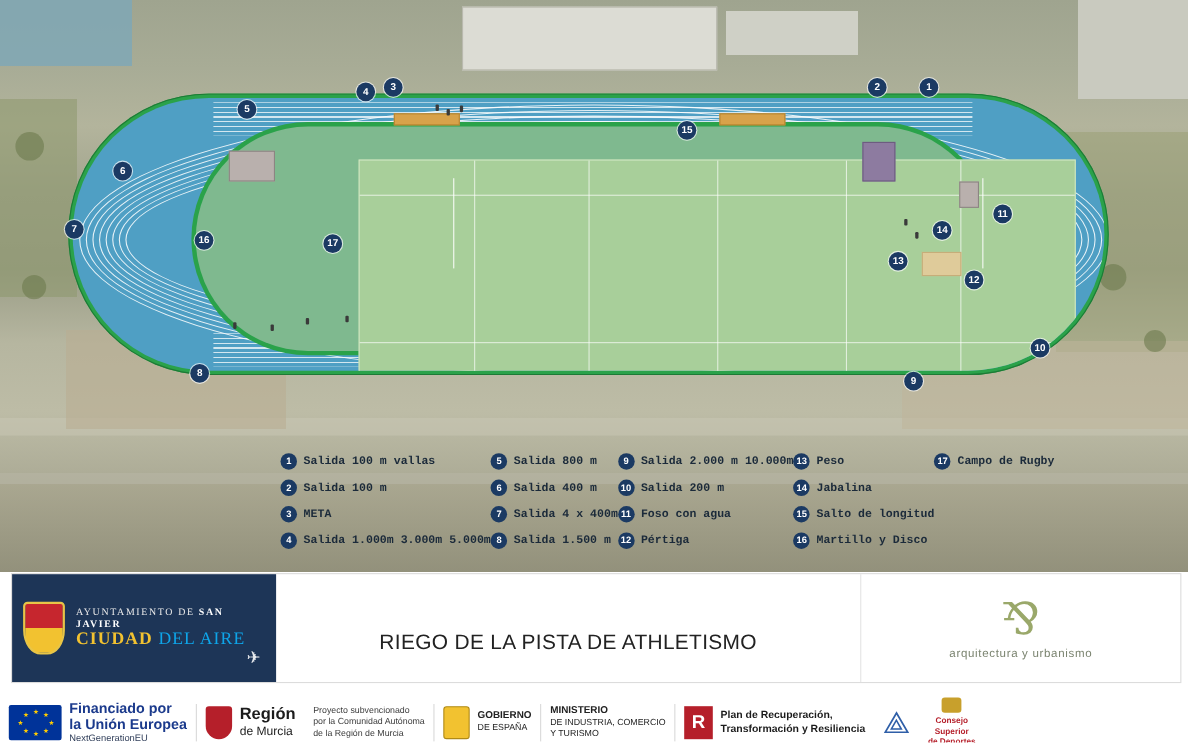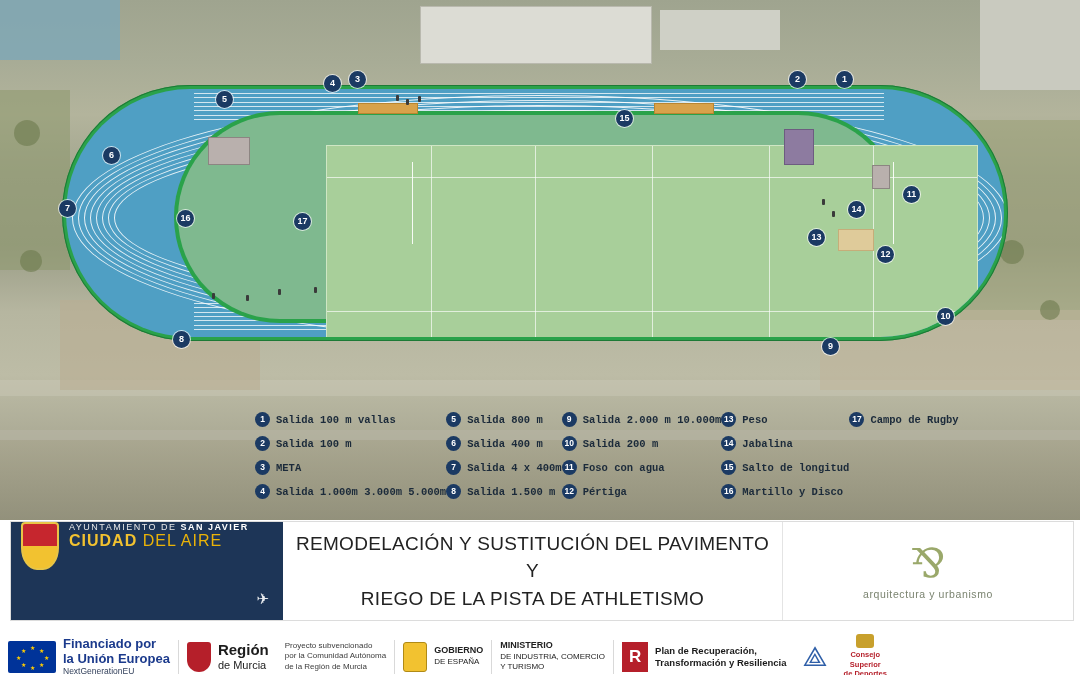--- a/index.html
+++ b/index.html
@@ -251,28 +251,30 @@
     left: 10px;
     top: 521px;
     width: 1062px;
     height: 98px;
     background: #ffffff;
     border: 1px solid #dcdcdc;
     display: flex;
     align-items: stretch;
   }
   .town-logo {
-    width: 272px;
+    width: 240px;
     background: #1d3557;
     color: #ffffff;
     display: flex;
+    align-items: center;
     gap: 10px;
     padding: 0 10px;
     box-sizing: border-box;
     position: relative;
+    font-family: Liberation Serif, serif;
   }
   .shield {
     width: 34px; height: 44px;
     background: linear-gradient(180deg,#c6262e 0 50%, #f2c230 50% 100%);
     border: 2px solid #e8c547;
     border-radius: 4px 4px 16px 16px / 4px 4px 22px 22px;
     flex: none;
   }
   .town-text { line-height: 1.15; }
   .town-line1 {
@@ -280,21 +282,21 @@
     letter-spacing: 1.5px;
     color: #e9e9e9;
   }
   .town-line1 b { color: #ffffff; }
   .town-line2 {
     font-size: 16px;
     letter-spacing: 1px;
     font-weight: bold;
     color: #f2c230;
   }
-  .town-line2 span { color: #eab308; font-weight: normal; }
+  .town-line2 span { color: #0ea5e9; font-weight: normal; }
   .plane {
     position: absolute;
     right: 14px; bottom: 12px;
     color: #ffffff;
     font-size: 15px;
     opacity: .9;
   }
   .title-main {
     flex: 1;
     display: flex;
@@ -647,21 +649,21 @@
         </div>
         <div class="town-line2">
           <b>CIUDAD</b><span> DEL AIRE</span>
         </div>
       </div>
       <div class="plane">✈</div>
     </div>
 
     <div class="title-main">
       <h1>
-        <span>REMODELACIÓN Y SUSTITUCIÓN DEL PAVIMENTO Y</span><br>
+        <br>
         <span>RIEGO DE LA PISTA DE ATHLETISMO</span>
       </h1>
     </div>
 
     <div class="espacius">
       <div class="esp-row">
         <span class="esp-mark">⅋</span>
       </div>
       <div class="esp-sub">arquitectura y urbanismo</div>
     </div>

